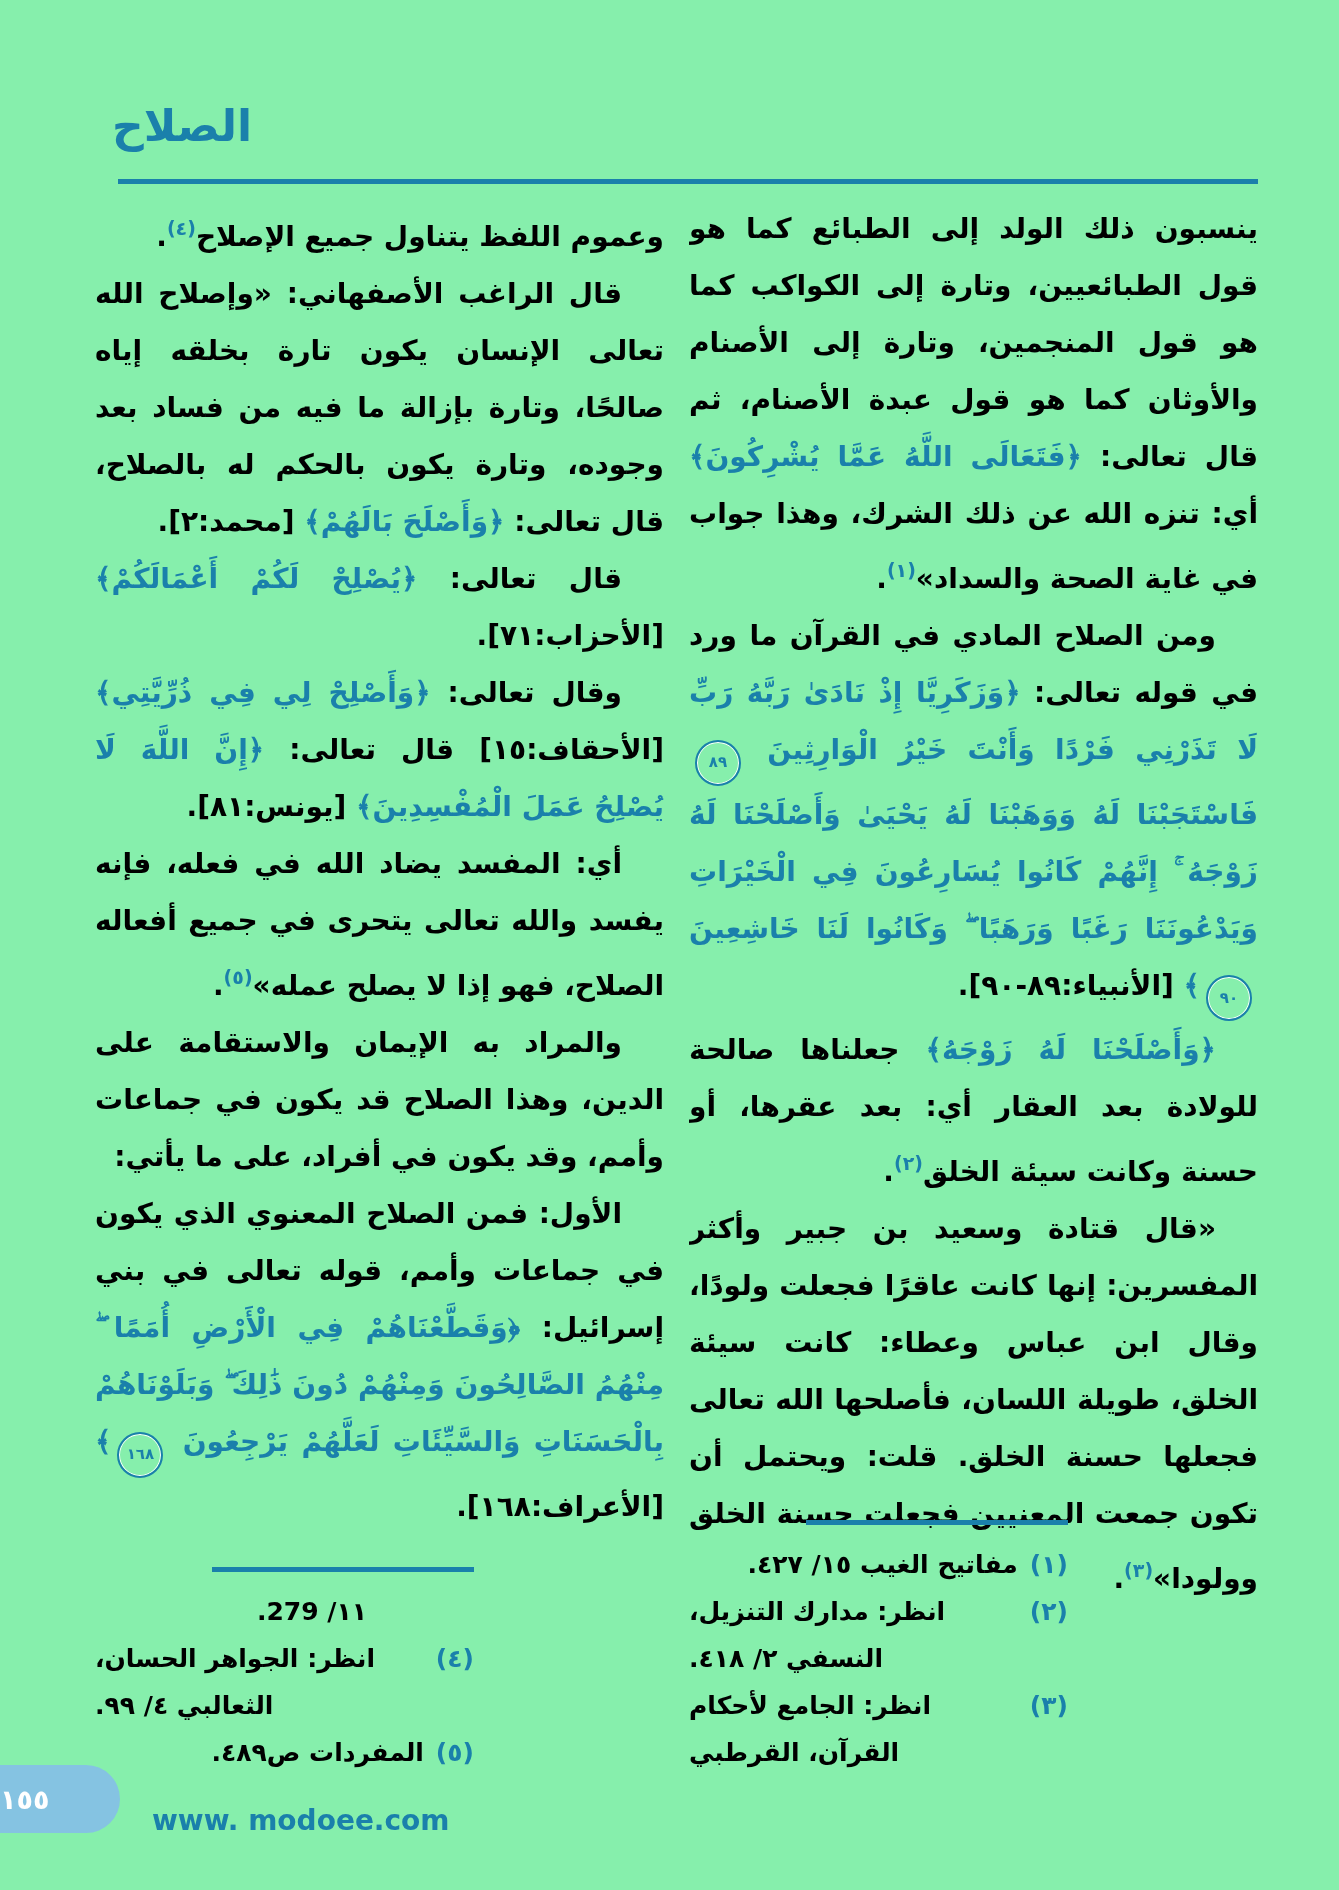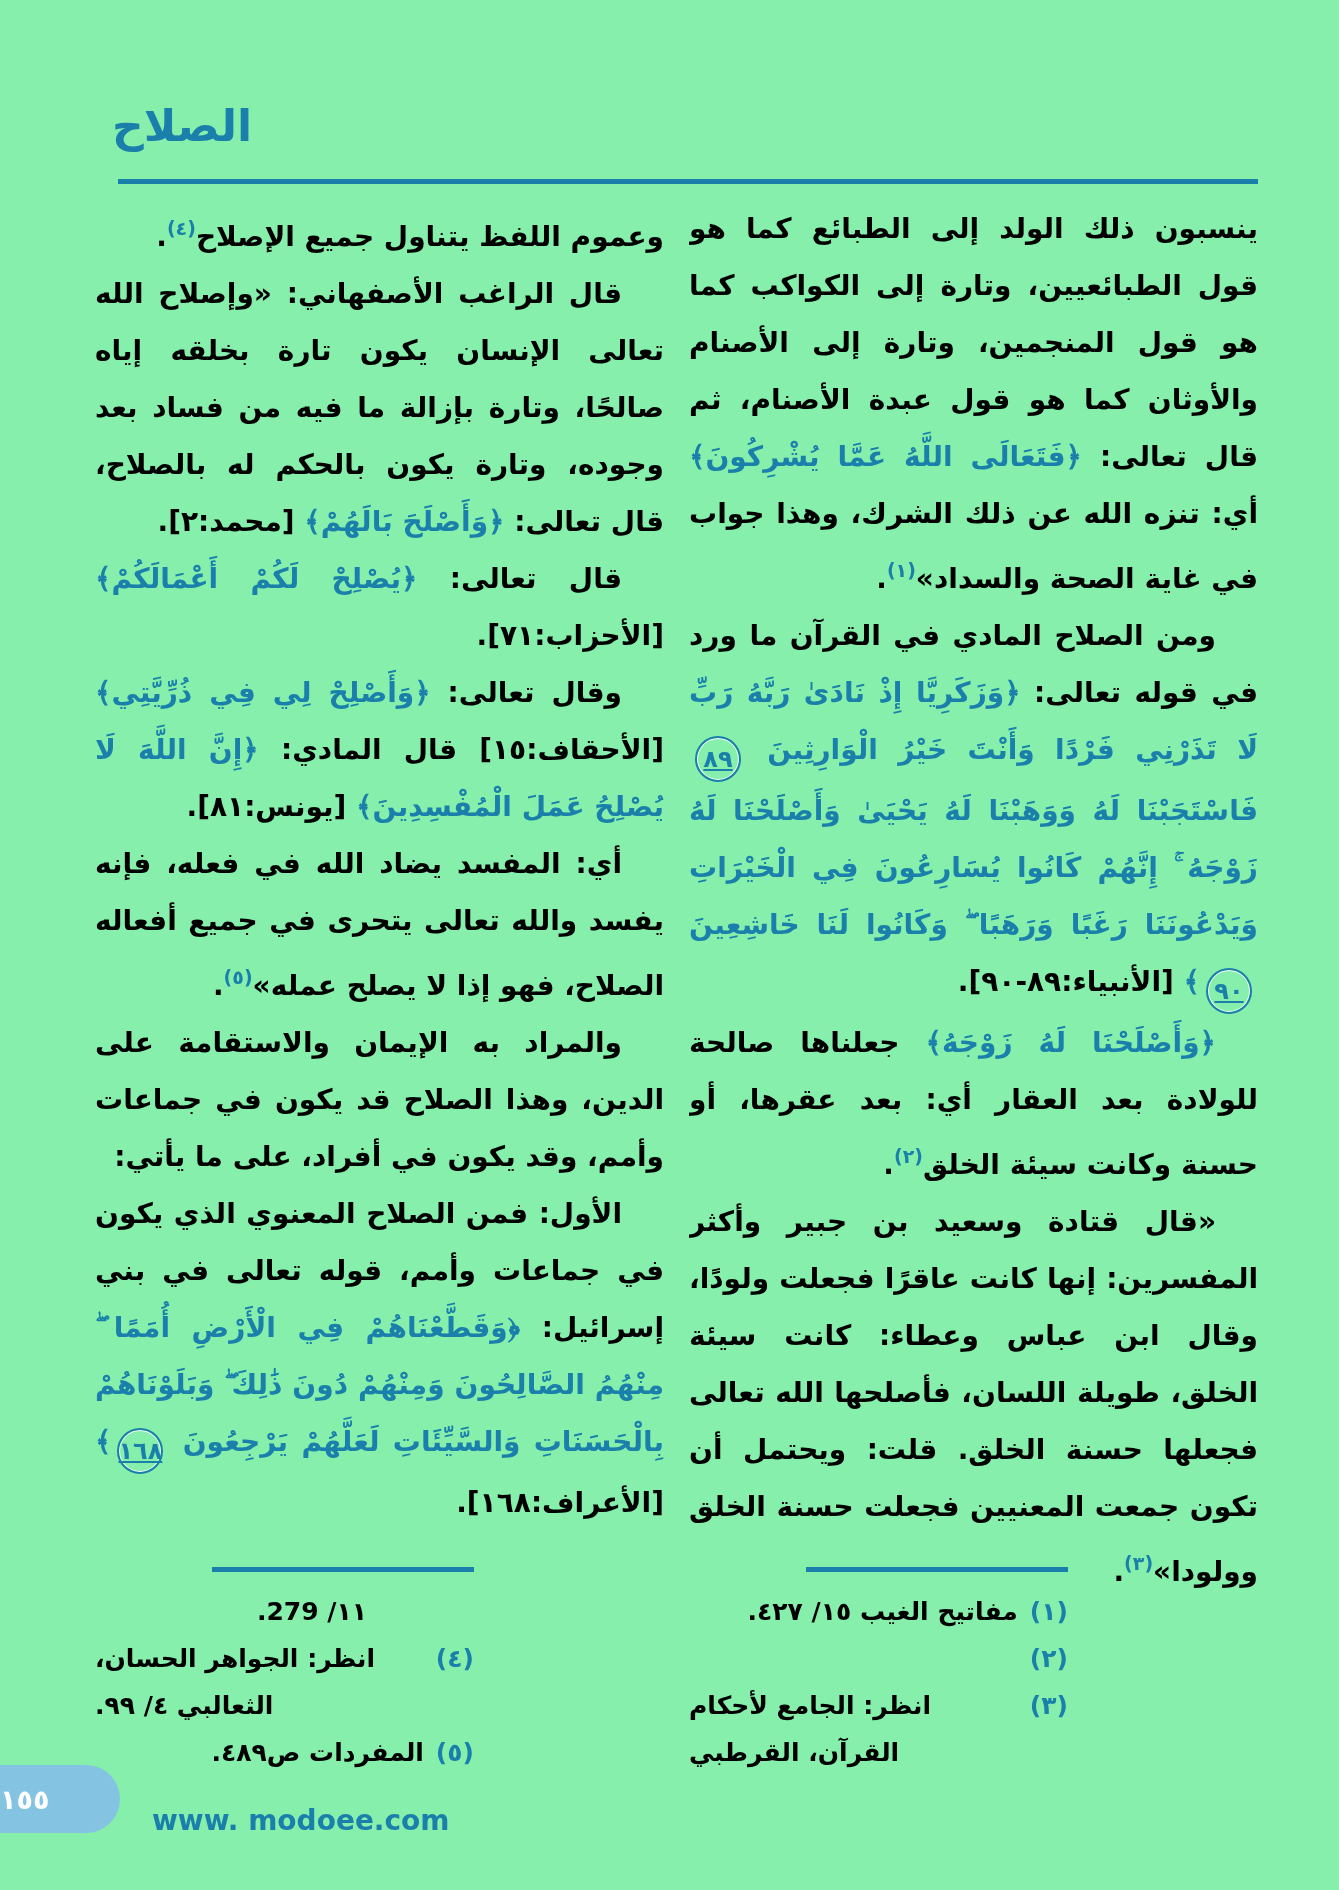--- a/index.html
+++ b/index.html
@@ -50,25 +50,24 @@
     vertical-align:11px;
     letter-spacing:1px;
   }
   .seg-aya{
     display:inline-flex;align-items:center;justify-content:center;
     width:42px;height:42px;
     border:2px solid var(--accent);
     box-shadow:0 0 0 1px #ffffff inset;
     border-radius:50%;
     color:var(--accent);
-    font-size:24px;line-height:1;
+    font-size:15px;line-height:1;
     vertical-align:-8px;
     margin:0 6px;
     text-indent:0;
-    text-decoration:underline;
   }
   
   .footnotes{position:absolute;bottom:4px;left:0;right:0;}
   .fn-rule{
     width:262px;height:5px;background:var(--accent);
     margin-bottom:16px;margin-right:190px;
   }
   .fn-row{
     display:flex;gap:12px;direction:rtl;
     margin-right:190px;
@@ -114,34 +113,35 @@
         <p><span class="seg-body">«قال قتادة وسعيد بن جبير وأكثر المفسرين: إنها كانت عاقرًا فجعلت ولودًا، وقال ابن عباس وعطاء: كانت سيئة الخلق، طويلة اللسان، فأصلحها الله تعالى فجعلها حسنة الخلق. قلت: ويحتمل أن تكون جمعت المعنيين فجعلت حسنة الخلق وولودا»</span><span class="seg-fn">(٣)</span><span class="seg-body">.</span></p>
       </div>
       <div class="footnotes">
         <div class="fn-rule"></div>
         <div class="fn-row">
           <span class="fn-num">(١)</span>
           <span class="fn-text">مفاتيح الغيب ١٥/ ٤٢٧.</span>
         </div>
         <div class="fn-row">
           <span class="fn-num">(٢)</span>
+          <span class="fn-text">انظر: مدارك التنزيل، النسفي ٢/ ٤١٨.</span>
         </div>
         <div class="fn-row">
           <span class="fn-num">(٣)</span>
           <span class="fn-text">انظر: الجامع لأحكام القرآن، القرطبي</span>
         </div>
       </div>
     </div>
 
     <div class="col">
       <div class="col-body">
         <p class="no-indent"><span class="seg-body">وعموم اللفظ يتناول جميع الإصلاح</span><span class="seg-fn">(٤)</span><span class="seg-body">.</span></p>
         <p><span class="seg-body">قال الراغب الأصفهاني: «وإصلاح الله تعالى الإنسان يكون تارة بخلقه إياه صالحًا، وتارة بإزالة ما فيه من فساد بعد وجوده، وتارة يكون بالحكم له بالصلاح، قال تعالى: </span><span class="seg-quran">﴿وَأَصْلَحَ بَالَهُمْ﴾</span><span class="seg-body"> [محمد:٢].</span></p>
         <p><span class="seg-body">قال تعالى: </span><span class="seg-quran">﴿يُصْلِحْ لَكُمْ أَعْمَالَكُمْ﴾</span><span class="seg-body"> [الأحزاب:٧١].</span></p>
-        <p><span class="seg-body">وقال تعالى: </span><span class="seg-quran">﴿وَأَصْلِحْ لِي فِي ذُرِّيَّتِي﴾</span><span class="seg-body"> [الأحقاف:١٥] قال المادي: </span><span class="seg-quran">﴿إِنَّ اللَّهَ لَا يُصْلِحُ عَمَلَ الْمُفْسِدِينَ﴾</span><span class="seg-body"> [يونس:٨١].</span></p>
+        <p><span class="seg-body">وقال تعالى: </span><span class="seg-quran">﴿وَأَصْلِحْ لِي فِي ذُرِّيَّتِي﴾</span><span class="seg-body"> [الأحقاف:١٥] قال تعالى: </span><span class="seg-quran">﴿إِنَّ اللَّهَ لَا يُصْلِحُ عَمَلَ الْمُفْسِدِينَ﴾</span><span class="seg-body"> [يونس:٨١].</span></p>
         <p><span class="seg-body">أي: المفسد يضاد الله في فعله، فإنه يفسد والله تعالى يتحرى في جميع أفعاله الصلاح، فهو إذا لا يصلح عمله»</span><span class="seg-fn">(٥)</span><span class="seg-body">.</span></p>
         <p><span class="seg-body">والمراد به الإيمان والاستقامة على الدين، وهذا الصلاح قد يكون في جماعات وأمم، وقد يكون في أفراد، على ما يأتي:</span></p>
         <p><span class="seg-body">الأول: فمن الصلاح المعنوي الذي يكون في جماعات وأمم، قوله تعالى في بني إسرائيل: </span><span class="seg-quran">﴿وَقَطَّعْنَاهُمْ فِي الْأَرْضِ أُمَمًا ۖ مِنْهُمُ الصَّالِحُونَ وَمِنْهُمْ دُونَ ذَٰلِكَ ۖ وَبَلَوْنَاهُمْ بِالْحَسَنَاتِ وَالسَّيِّئَاتِ لَعَلَّهُمْ يَرْجِعُونَ </span><span class="seg-aya">١٦٨</span><span class="seg-quran">﴾</span><span class="seg-body"> [الأعراف:١٦٨].</span></p>
       </div>
       <div class="footnotes">
         <div class="fn-rule"></div>
         <div class="fn-row fn-cont">
           <span class="fn-num"></span>
           <span class="fn-text">١١/ 279.</span>
         </div>

